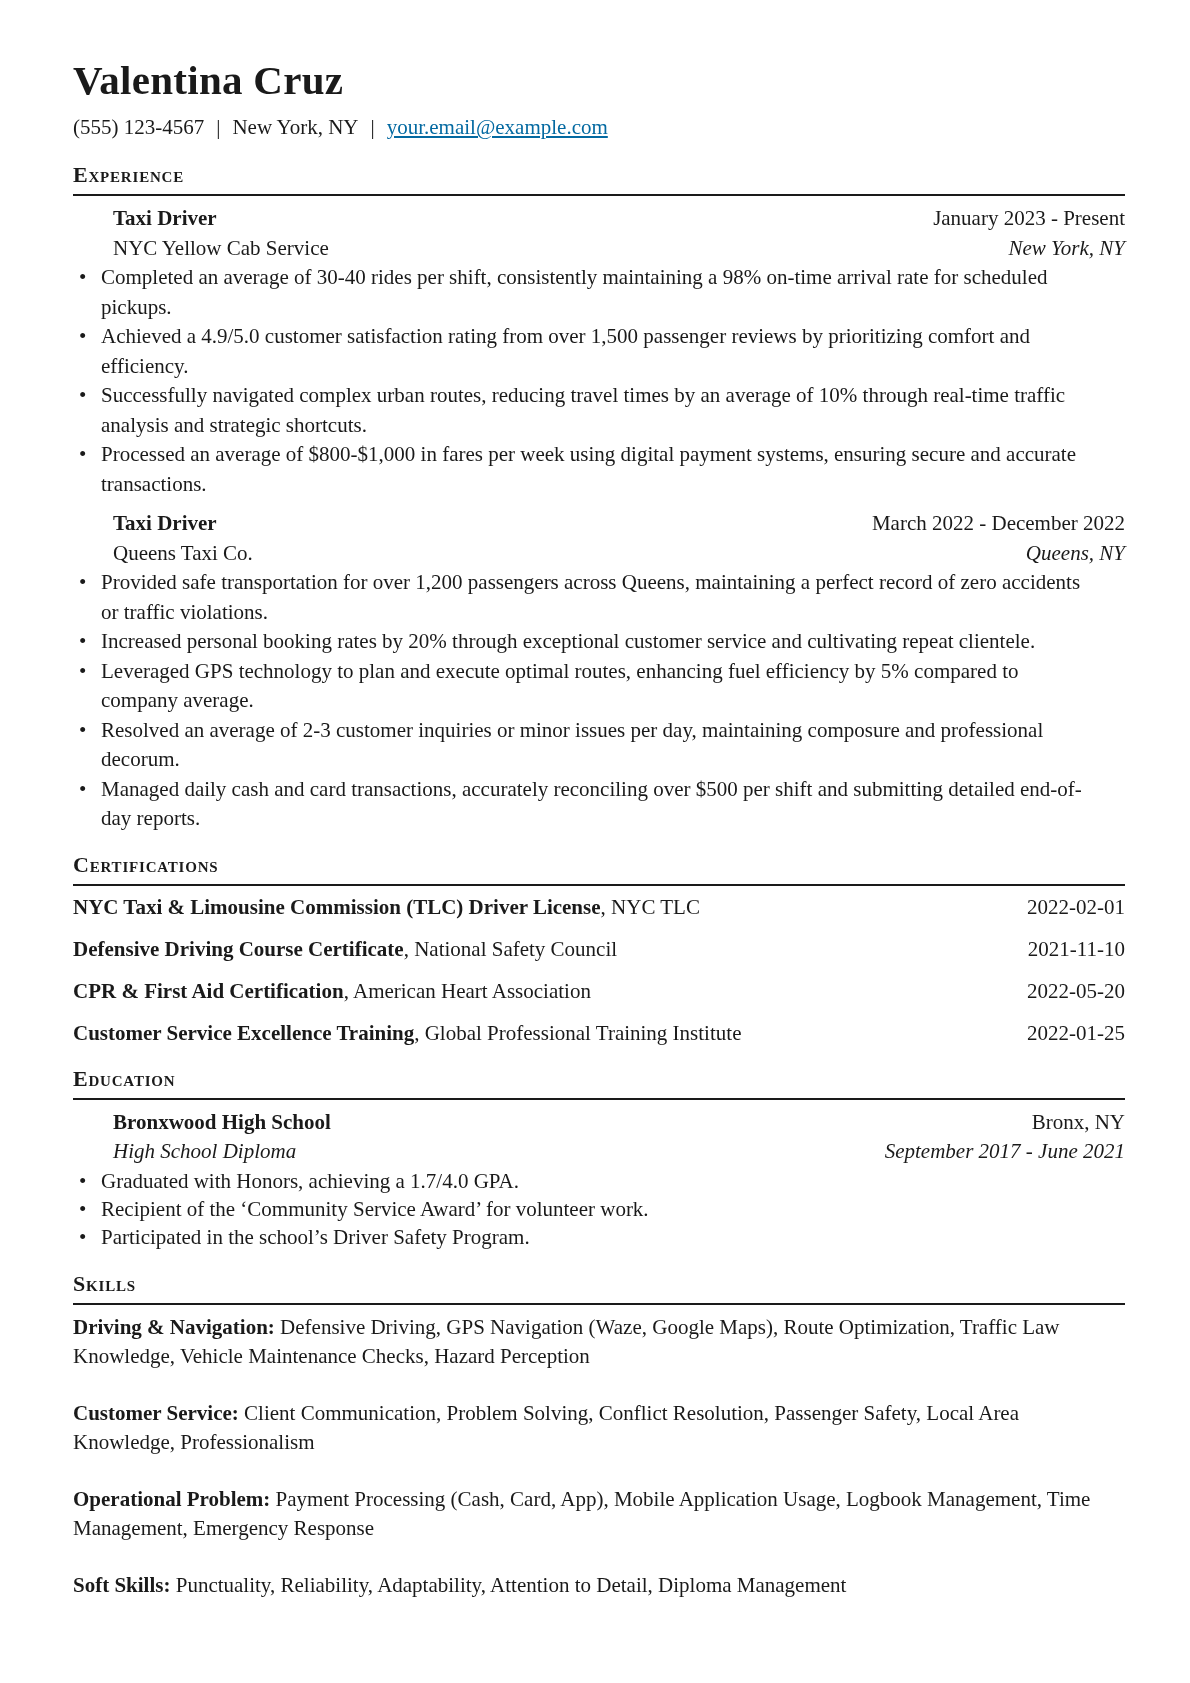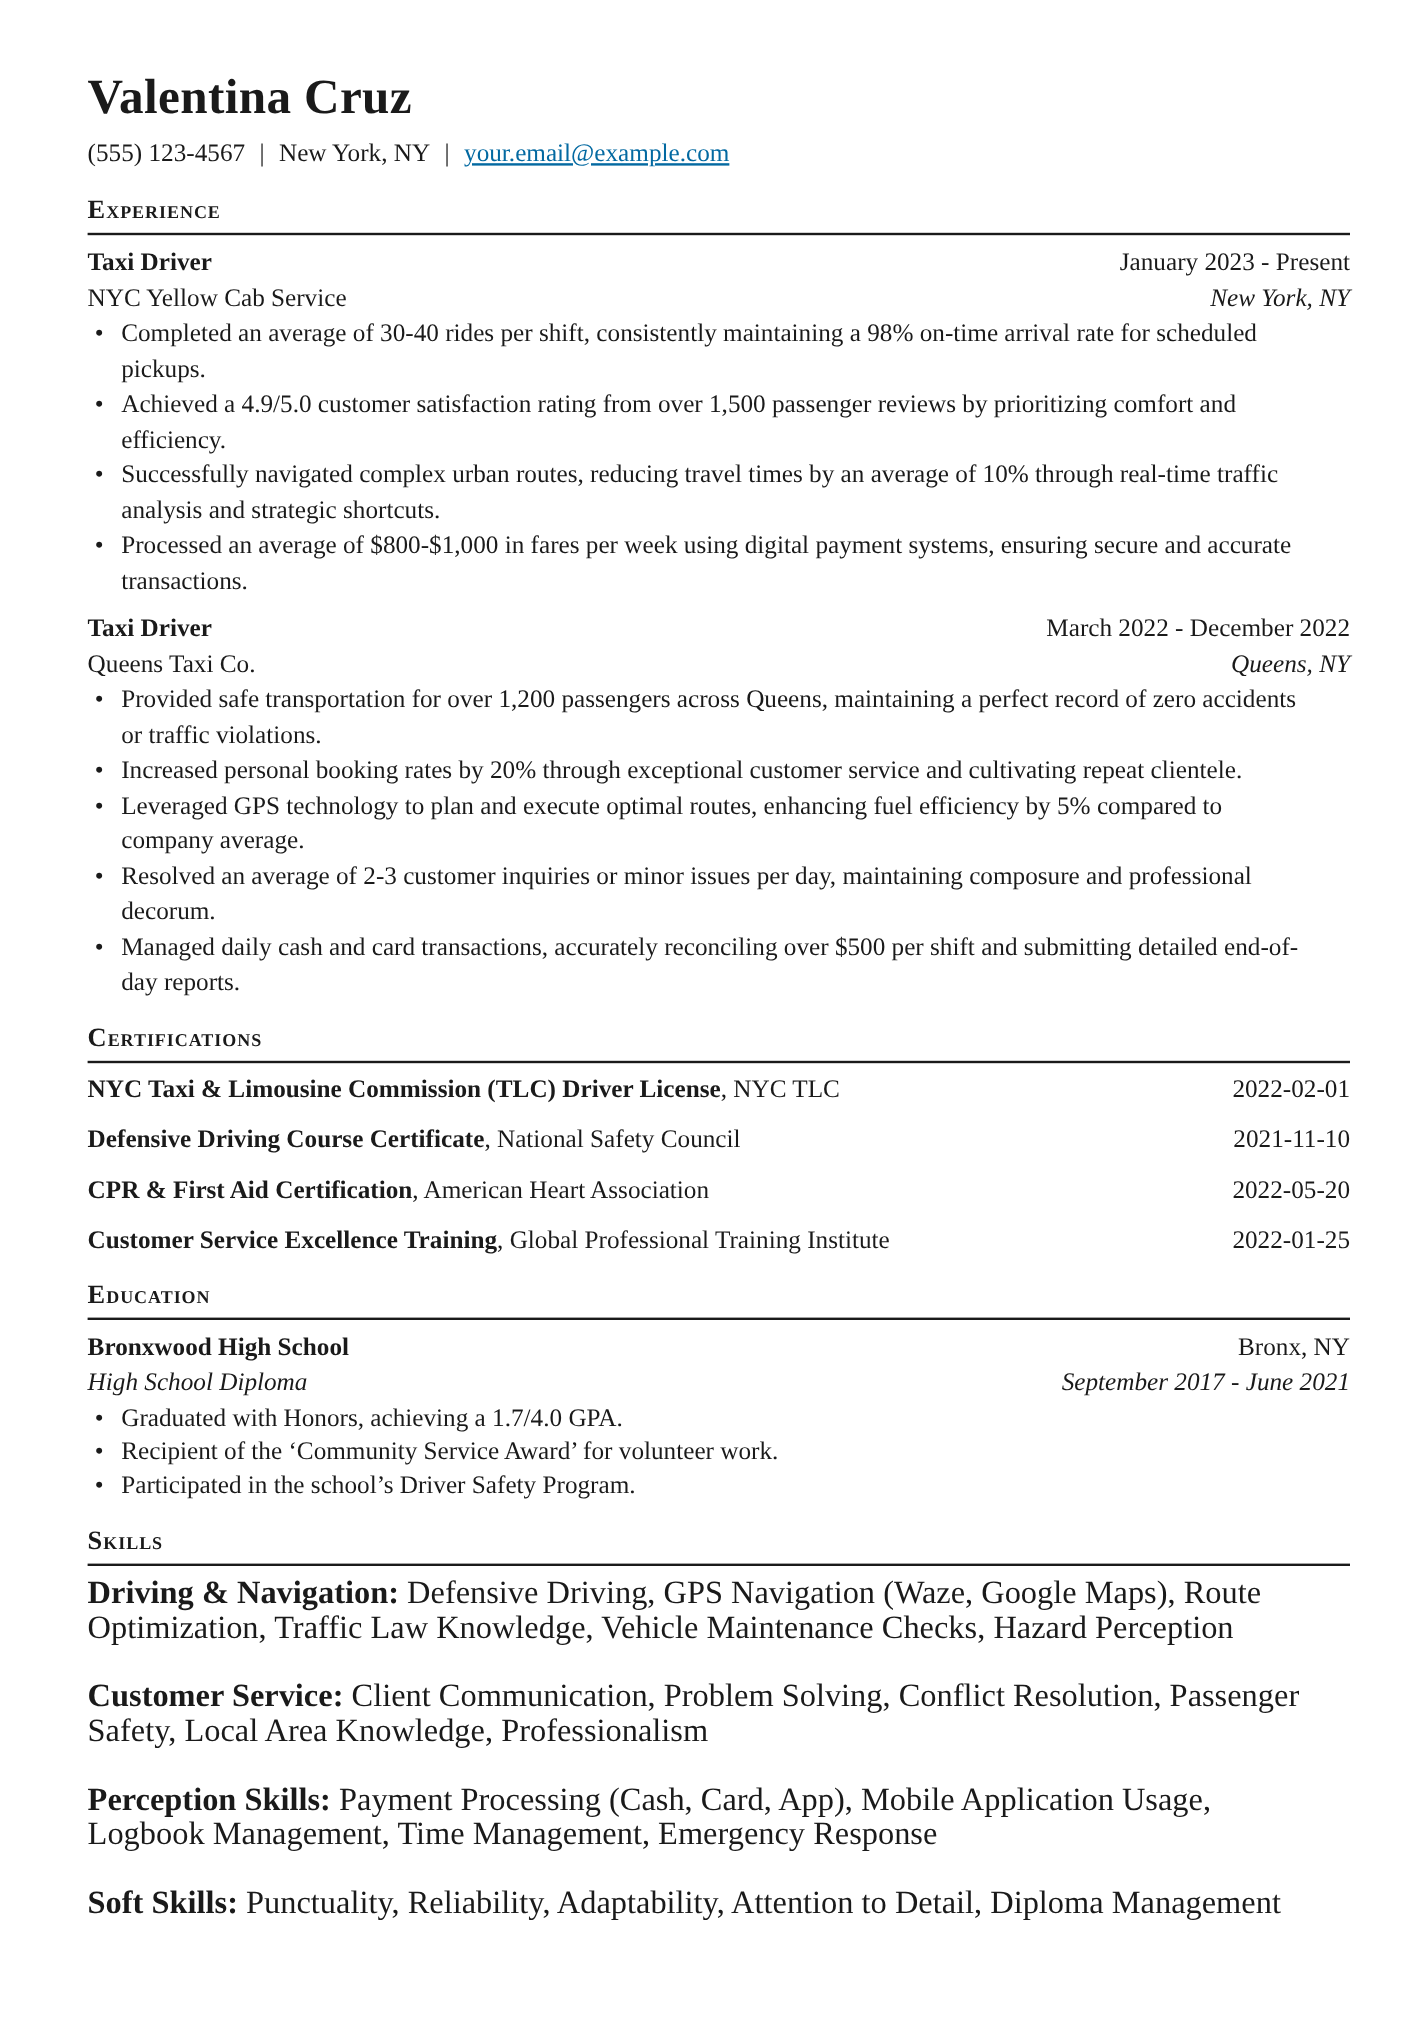--- a/index.html
+++ b/index.html
@@ -12,36 +12,36 @@
     .name { font-family: "Liberation Serif", serif; font-weight: bold; font-size: 41px; line-height: 48px; margin: 0; letter-spacing: 0.3px; }
     .contact { font-family: "Liberation Serif", serif; font-size: 21px; line-height: 26px; margin-top: 10px; }
     .contact .sep { margin: 0 12px; }
     .contact a { color: #0369a1; text-decoration: underline; }
     .section-title {
       font-family: "Liberation Serif", serif; font-size: 22px; font-variant: small-caps;
       font-weight: bold; letter-spacing: 0.8px; margin: 0; line-height: 26px;
     }
     .section { margin-top: 18px; }
     .rule { border: none; border-top: 2px solid #1a1a1a; margin: 6px 0 0 0; }
-    .row { display: flex; justify-content: space-between; font-family: "Liberation Serif", serif; font-size: 21px; line-height: 29.5px; }
+    .row { display: flex; justify-content: space-between; font-family: "Liberation Serif", serif; font-size: 21px; line-height: 29.5px; margin-left: 40px; }
     .bold { font-weight: bold; }
     .ital { font-style: italic; }
     ul.bullets { list-style: none; margin: 0; padding: 0; }
     ul.bullets li {
       position: relative; padding-left: 28px; font-family: "Liberation Serif", serif;
       font-size: 21px; line-height: 29.5px; padding-right: 40px;
     }
     ul.bullets li::before { content: "•"; position: absolute; left: 6px; top: 0; }
     .job { margin-top: 8px; }
     .job + .job { margin-top: 10px; }
     .cert-row { display: flex; justify-content: space-between; font-family: "Liberation Serif", serif; font-size: 21px; line-height: 42px; }
     .cert-list { margin-top: 0; }
     .edu { margin-top: 8px; }
     .edu ul.bullets li { line-height: 28px; }
-    .skill { font-family: "Liberation Serif", serif; font-size: 27px; line-height: 29px; margin-top: 8px; padding-right: 20px; }
+    .skill { font-family: "Liberation Serif", serif; font-size: 21px; line-height: 29px; margin-top: 8px; padding-right: 20px; }
     .skill + .skill { margin-top: 28px; }
   </style>
 </head>
 <body>
 
 <div class="page">
 
   <h1 class="name">Valentina Cruz</h1>
   <div class="contact">
     <span>(555) 123-4567</span><span class="sep">|</span><span>New York, NY</span><span class="sep">|</span><a>your.email@example.com</a>
@@ -128,17 +128,17 @@
         <li>Participated in the school’s Driver Safety Program.</li>
       </ul>
     </div>
   </div>
 
   <div class="section" style="margin-top:20px;">
     <h2 class="section-title">Skills</h2>
     <hr class="rule">
     <div class="skill"><span class="bold">Driving &amp; Navigation:</span><span> Defensive Driving, GPS Navigation (Waze, Google Maps), Route Optimization, Traffic Law Knowledge, Vehicle Maintenance Checks, Hazard Perception</span></div>
     <div class="skill"><span class="bold">Customer Service:</span><span> Client Communication, Problem Solving, Conflict Resolution, Passenger Safety, Local Area Knowledge, Professionalism</span></div>
-    <div class="skill"><span class="bold">Perception Skills:</span><span> Payment Processing (Cash, Card, App), Mobile Application Usage, Logbook Management, Time Management, Emergency Response</span></div>
+    <div class="skill"><span class="bold">Operational Problem:</span><span> Payment Processing (Cash, Card, App), Mobile Application Usage, Logbook Management, Time Management, Emergency Response</span></div>
     <div class="skill"><span class="bold">Soft Skills:</span><span> Punctuality, Reliability, Adaptability, Attention to Detail, Diploma Management</span></div>
   </div>
 
 </div>
 
 </body></html>

